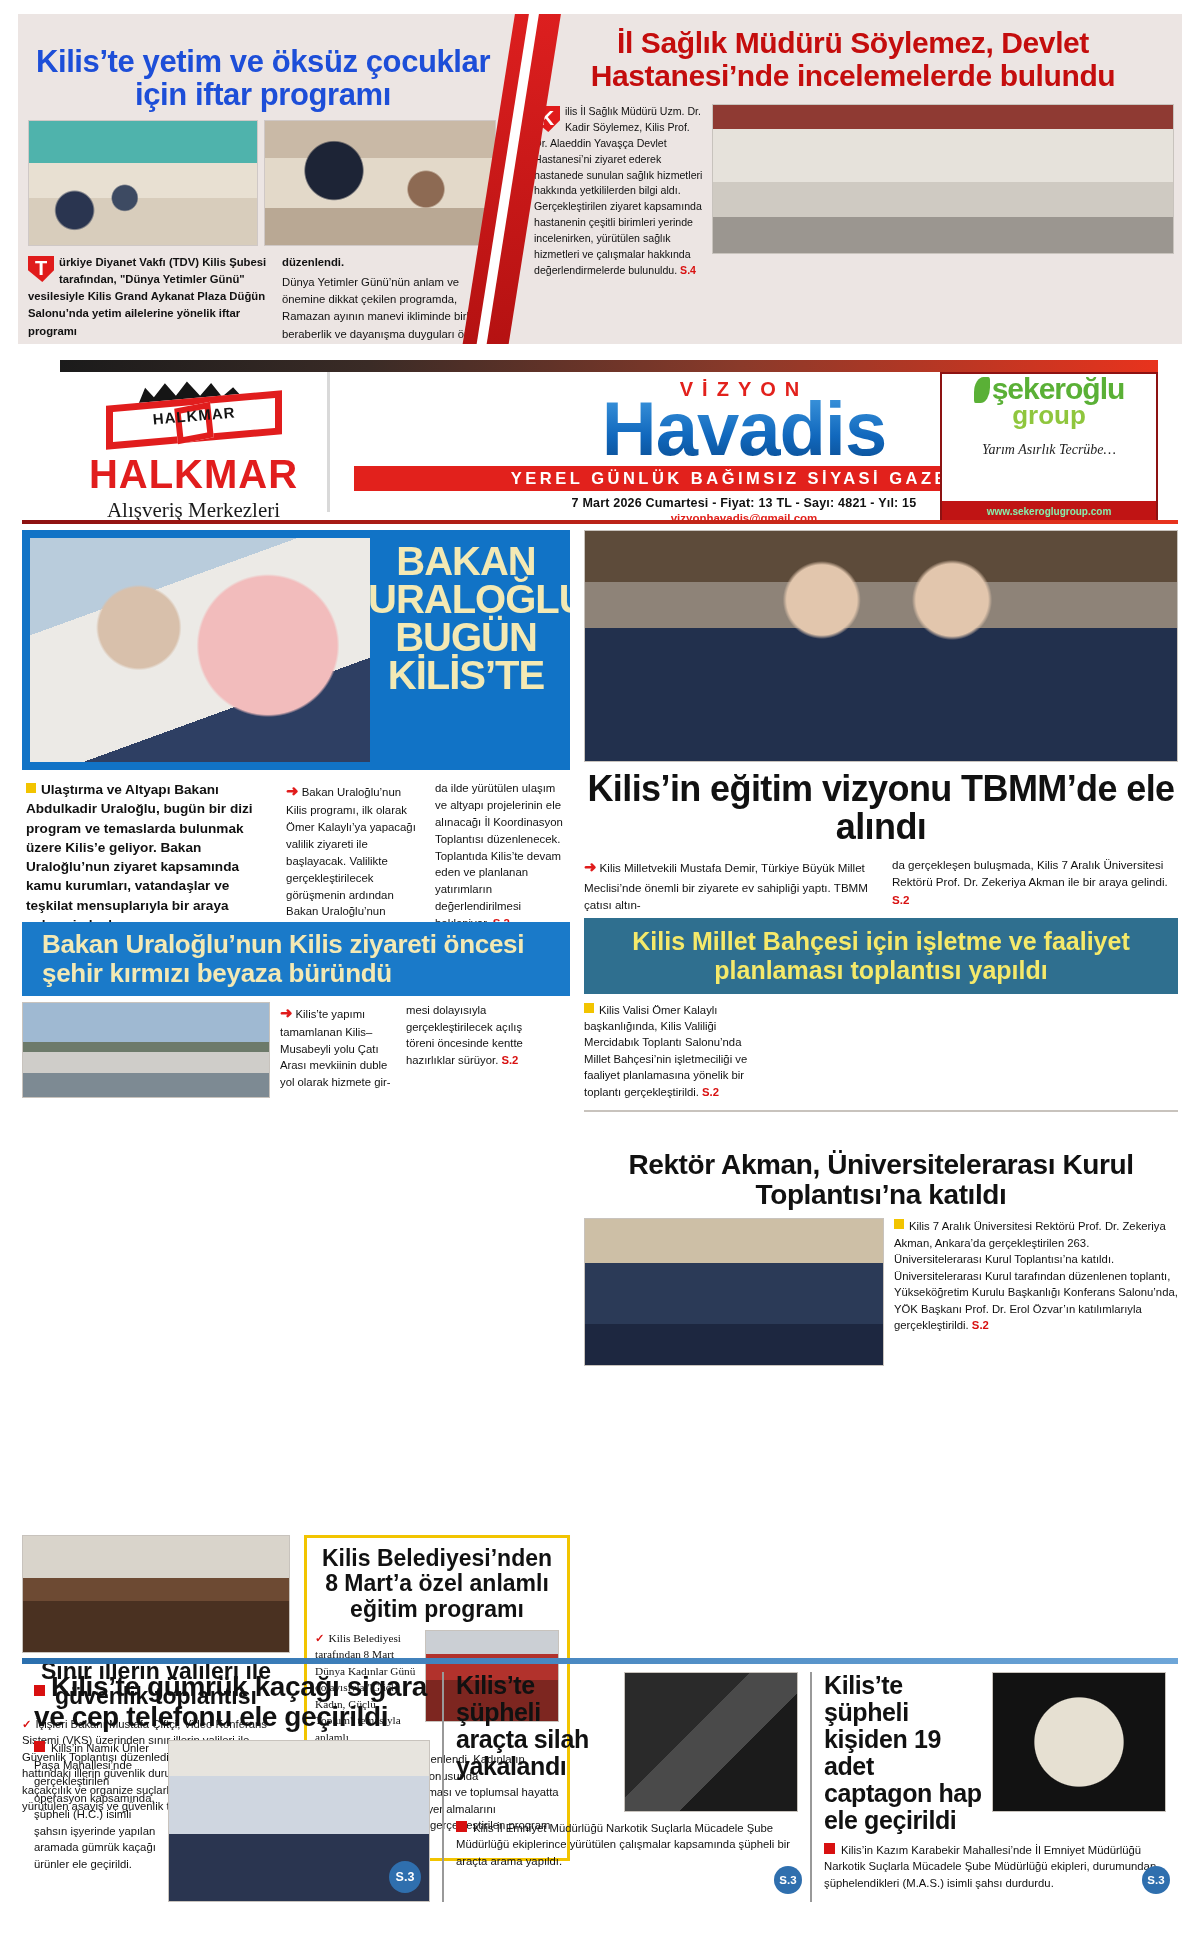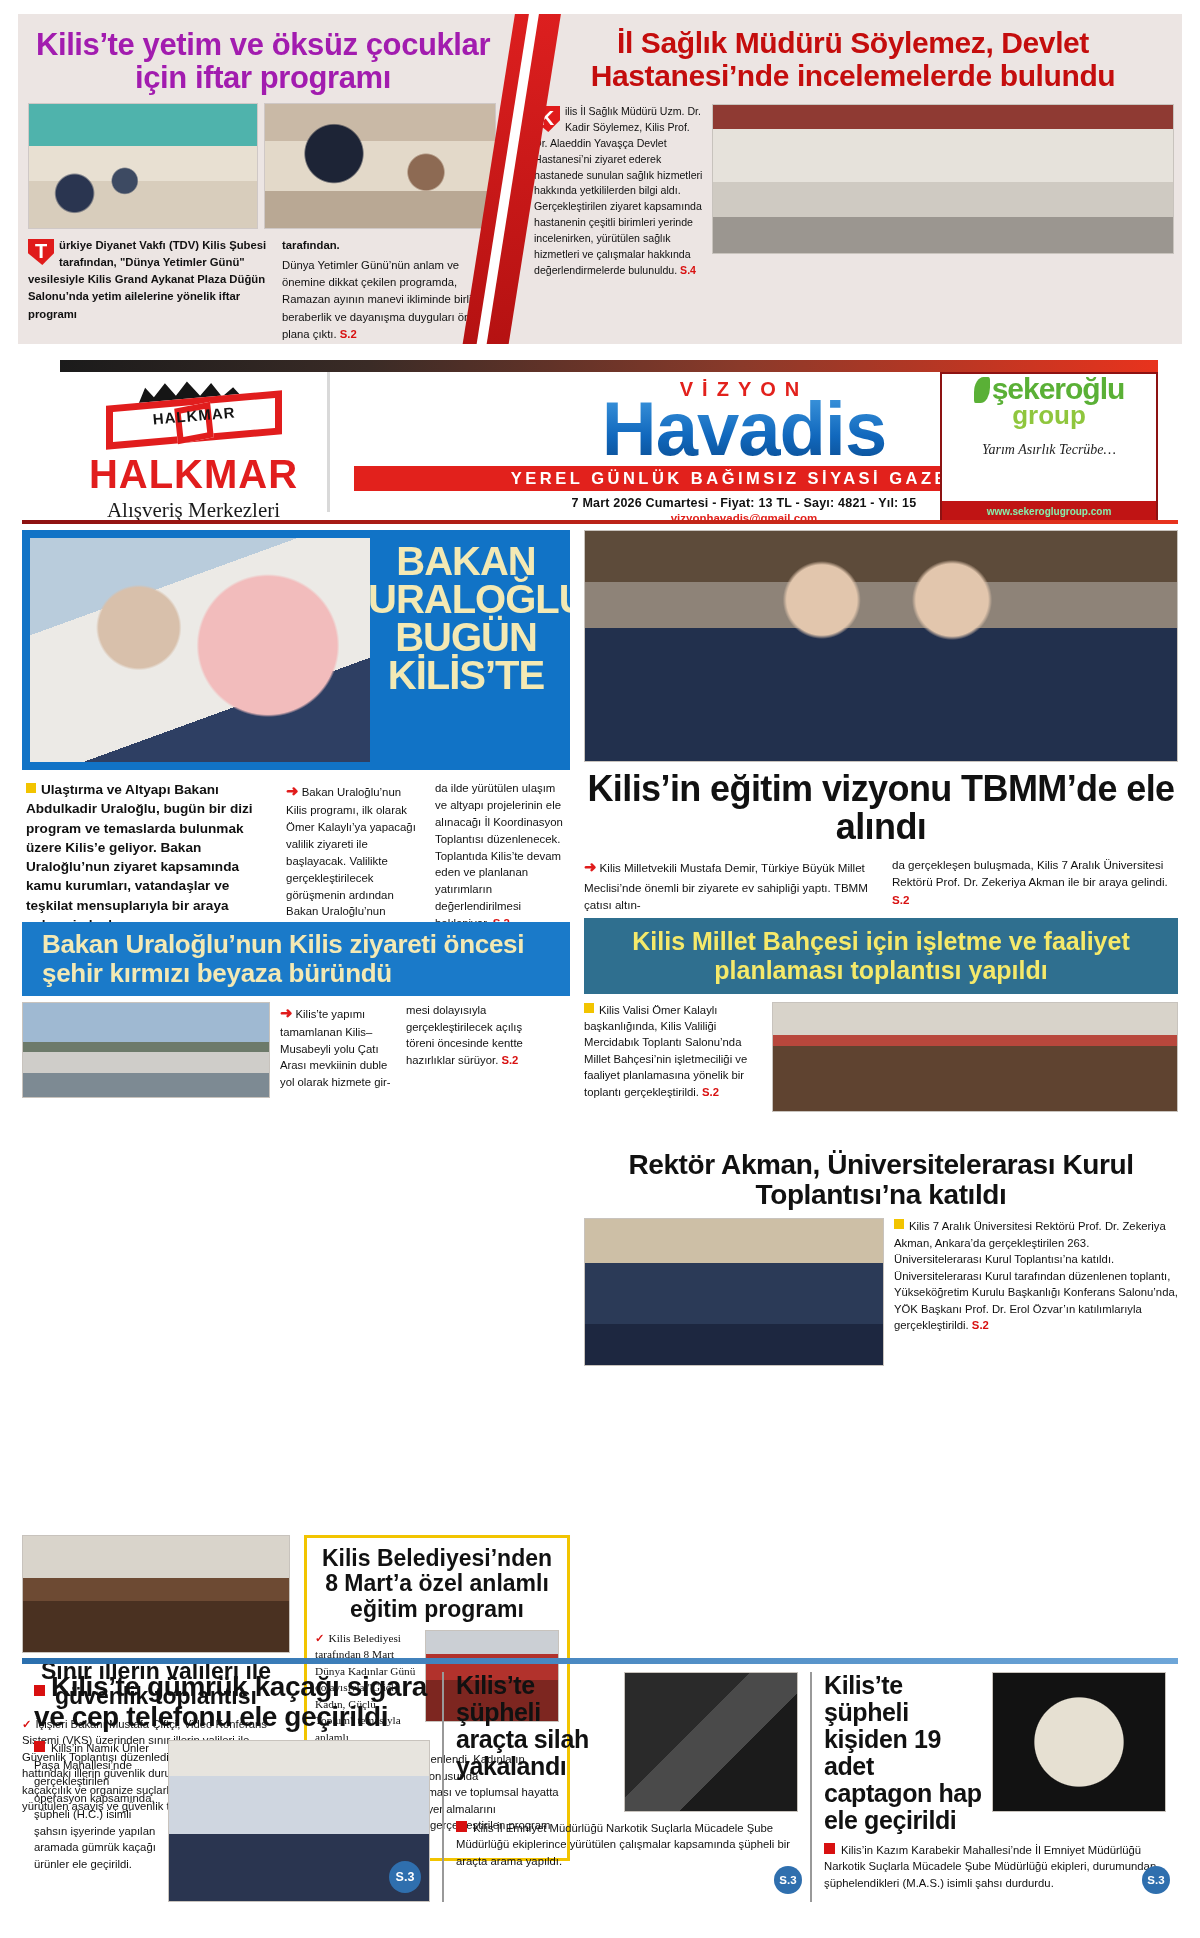--- a/index.html
+++ b/index.html
@@ -23,22 +23,22 @@
   .tb-diag {
     position: absolute; left: 470px; top: -30px; width: 46px; height: 400px;
     background: linear-gradient(180deg,#e02020,#b01010);
     transform: skewX(-9deg); z-index: 3;
   }
   .tb-diag2 {
     position: absolute; left: 484px; top: -30px; width: 10px; height: 400px;
     background: #fff; transform: skewX(-9deg); z-index: 4;
   }
   .tb1-head {
-    font-weight: 900; font-size: 31px; line-height: 1.08; color: #a21caf;
-    text-align: center; padding: 14px 12px 8px 12px; letter-spacing: -0.4px;
+    font-weight: 900; font-size: 31px; line-height: 1.08; color: #1d4ed8;
+    text-align: center; padding: 31px 12px 8px 12px; letter-spacing: -0.4px;
     font-family: "Liberation Sans", sans-serif;
   }
   .tb1-photos { display: flex; gap: 6px; padding: 0 10px; }
   .tb1-photos .ph { height: 126px; border: 1px solid #cfc8c6; }
   .tb1-body { display: flex; gap: 14px; padding: 8px 10px 0 10px; }
   .tb1-col { font-size: 11.3px; line-height: 1.52; color: #111; }
   .tb1-col.b { font-weight: 700; }
   .dropcap {
     float: left; width: 26px; height: 26px; background: #e01b1b; color: #fff;
     font-weight: 900; font-size: 20px; text-align: center; line-height: 25px;
@@ -165,21 +165,21 @@
   .r-ph1 { width: 594px; height: 232px; }
   .r-h1 { font-weight:900; font-size: 36px; line-height:1.06; text-align:center; color:#111; margin-top: 8px; letter-spacing:-.6px;}
   .r-body { display:flex; gap:22px; margin-top: 10px; }
   .r-c { flex:1; font-size: 11.6px; line-height:1.48; color:#111; }
 
   .rblk2 { position:absolute; left: 562px; top: 388px; width: 594px; }
   .rblk2-head {
     background:#2f6f8f; color:#f5e96a; font-weight:900; font-size: 25px; line-height:1.15;
     text-align:center; padding: 9px 10px;
   }
-  .rblk2-row { display:flex; gap:10px; margin-top: 8px; }
+  .rblk2-row { display:flex; gap:10px; margin-top: 8px; flex-direction: column; }
   .rblk2-t { width: 178px; font-size: 11.3px; line-height:1.46; color:#111; }
   .rblk2-ph { flex:1; height: 110px; }
 
   .rblk3 { position:absolute; left: 562px; top: 620px; width: 594px; }
   .rblk3-head { font-weight:900; font-size: 28px; line-height:1.08; text-align:center; color:#111; letter-spacing:-.4px;}
   .rblk3-row { display:flex; gap:10px; margin-top: 8px; }
   .rblk3-ph { width: 300px; height: 148px; }
   .rblk3-t { flex:1; font-size: 11.3px; line-height:1.46; color:#111; }
 
   
@@ -257,21 +257,21 @@
       <div class="tb1-head">Kilis’te yetim ve öksüz çocuklar için iftar programı</div>
       <div class="tb1-photos">
         <div class="ph p-iftar1" style="width:230px"></div>
         <div class="ph p-iftar2" style="width:232px"></div>
       </div>
       <div class="tb1-body">
         <div class="tb1-col b" style="width:240px">
           <span class="dropcap">T</span><span>ürkiye Diyanet Vakfı (TDV) Kilis Şubesi tarafından, "Dünya Yetimler Günü" vesilesiyle Kilis Grand Aykanat Plaza Düğün Salonu’nda yetim ailelerine yönelik iftar programı</span>
         </div>
         <div class="tb1-col" style="width:200px">
-          <b>tarafından.</b>
+          <b>düzenlendi.</b>
           <div style="margin-top:3px"><span>Dünya Yetimler Günü’nün anlam ve önemine dikkat çekilen programda, Ramazan ayının manevi ikliminde birlik, beraberlik ve dayanışma duyguları ön plana çıktı.</span> <span class="pg">S.2</span></div>
         </div>
       </div>
     </div>
 
     <div class="tb-right">
       <div class="tb2-head">İl Sağlık Müdürü Söylemez, Devlet Hastanesi’nde incelemelerde bulundu</div>
       <div class="tb2-body">
         <div class="tb2-txt">
           <span class="dropcap">K</span><span>ilis İl Sağlık Müdürü Uzm. Dr. Kadir Söylemez, Kilis Prof. Dr. Alaeddin Yavaşça Devlet Hastanesi’ni ziyaret ederek hastanede sunulan sağlık hizmetleri hakkında yetkililerden bilgi aldı. Gerçekleştirilen ziyaret kapsamında hastanenin çeşitli birimleri yerinde incelenirken, yürütülen sağlık hizmetleri ve çalışmalar hakkında değerlendirmelerde bulunuldu.</span>

